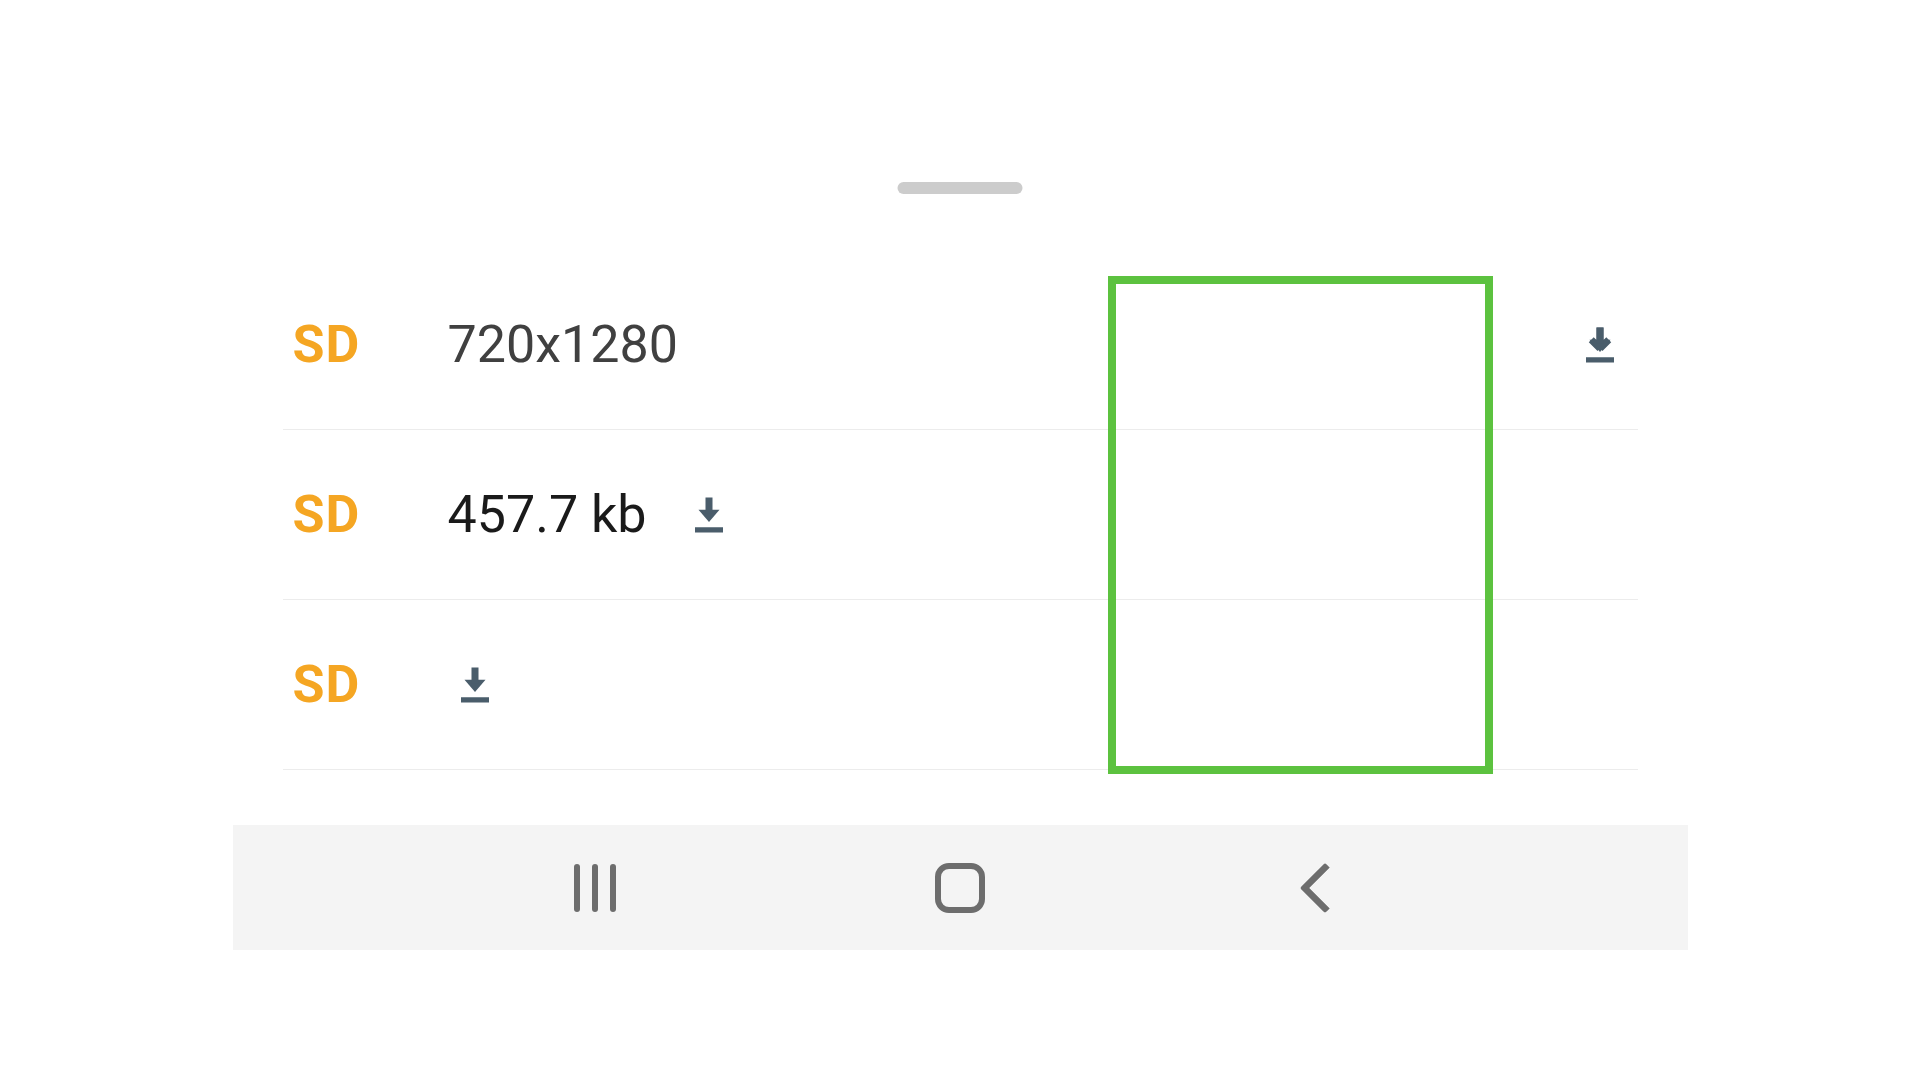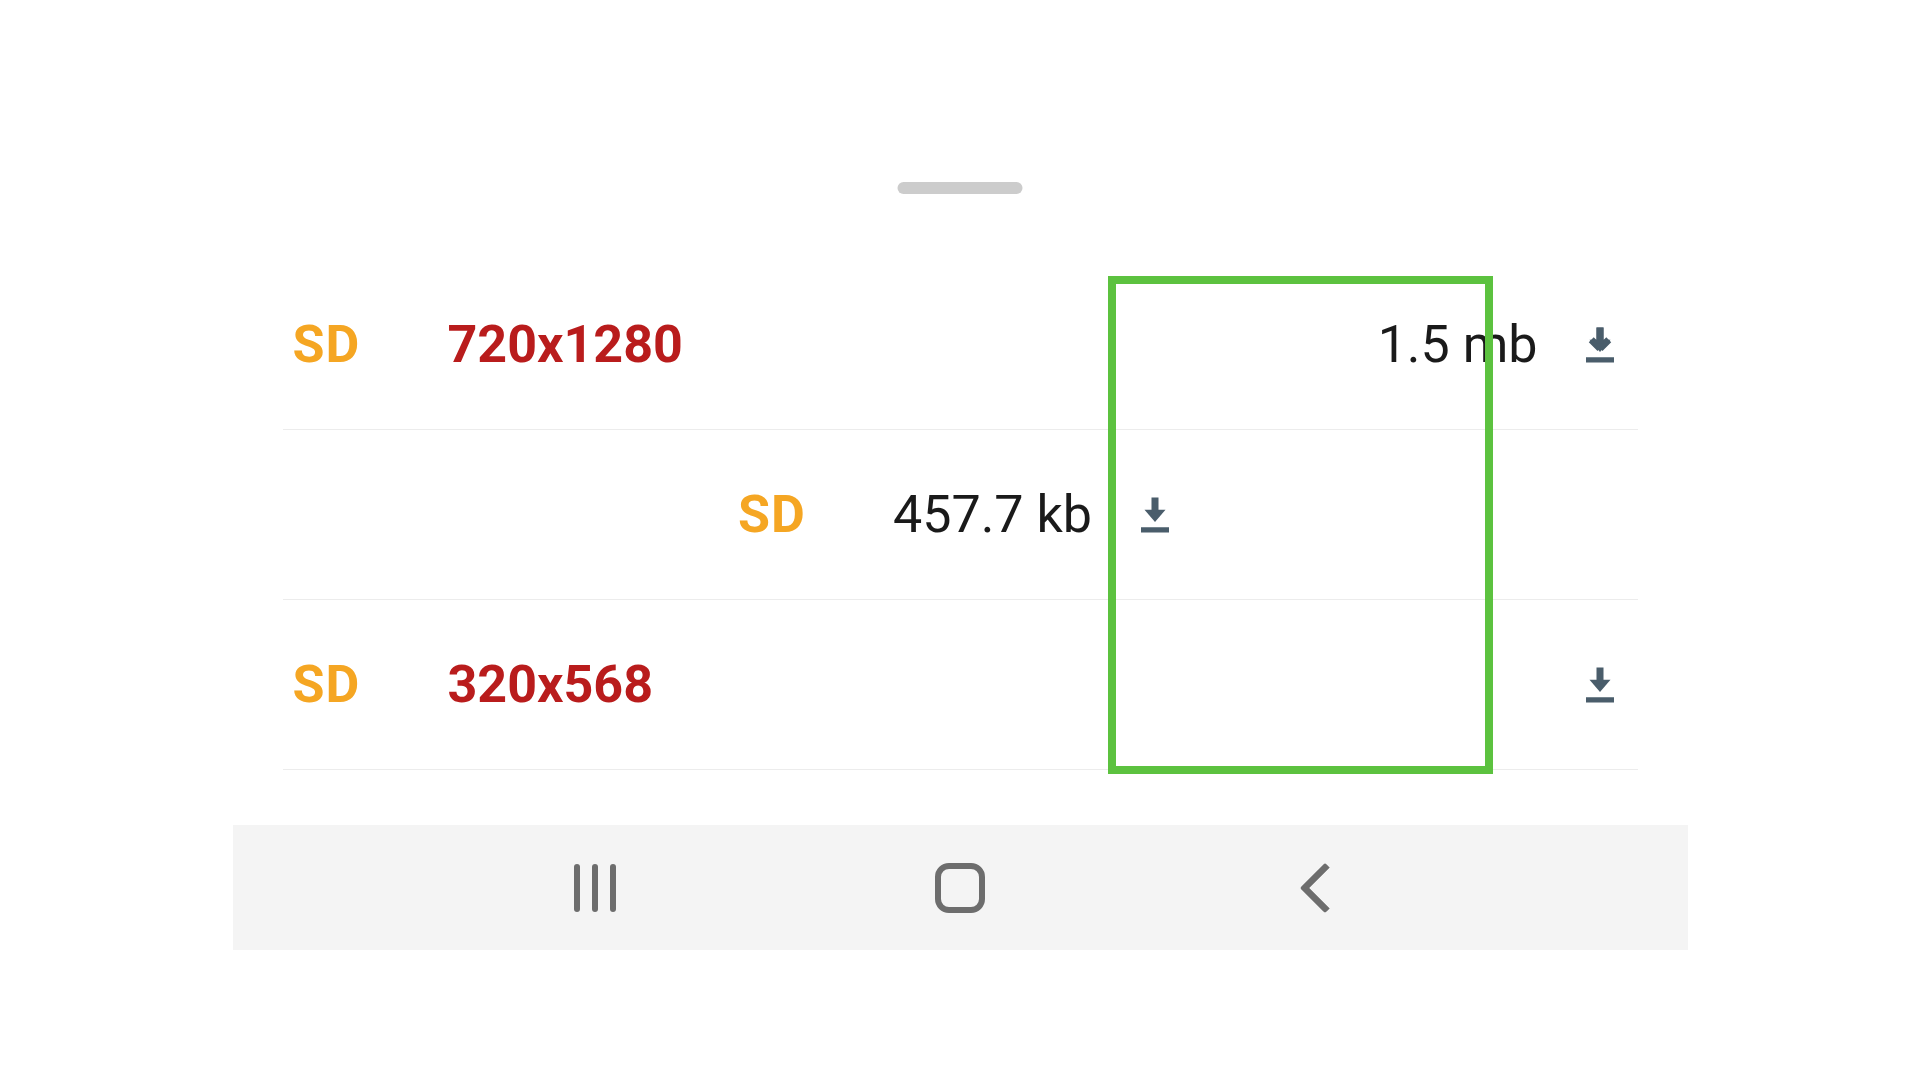--- a/index.html
+++ b/index.html
@@ -39,36 +39,35 @@
       left: 0;
       right: 0;
       padding: 0 50px;
     }
     .list-row {
       display: flex;
       align-items: center;
       height: 170px;
       border-bottom: 1px solid #ececec;
       padding: 0 10px;
-      justify-content: center;
     }
     .list-row:last-child {
       border-bottom: 1px solid #ececec;
     }
     .quality-badge {
       font-size: 52px;
       font-weight: 700;
       color: #f5a623;
       width: 155px;
       letter-spacing: 1px;
     }
     .resolution {
       font-size: 52px;
-      font-weight: 700;
-      color: #b91c1c;
+      font-weight: 400;
+      color: #404040;
       flex: 1;
     }
     .file-size {
       font-size: 52px;
       font-weight: 400;
       color: #1a1a1a;
       text-align: right;
       margin-right: 35px;
     }
     .download-btn {
@@ -143,21 +142,20 @@
 
 <div class="device-frame">
 
   <div class="drag-handle"></div>
 
   <div class="list-container">
 
     <div class="list-row">
       <span class="quality-badge">SD</span>
       <span class="resolution">720x1280</span>
-      <span class="file-size">1.5 mb</span>
       <div class="download-btn">
         <svg class="download-icon" viewBox="0 0 24 24" fill="#4a5d6b">
           <path d="M12 2 L12 14 M12 14 L7 9 M12 14 L17 9" stroke="#4a5d6b" stroke-width="4" fill="none"></path>
           <polygon points="12,16 6,9 18,9" fill="#4a5d6b"></polygon>
           <rect x="10" y="2" width="4" height="9" fill="#4a5d6b"></rect>
           <rect x="4" y="19" width="16" height="3" fill="#4a5d6b"></rect>
         </svg>
       </div>
     </div>
 
@@ -168,21 +166,20 @@
         <svg class="download-icon" viewBox="0 0 24 24" fill="#4a5d6b">
           <polygon points="12,16 6,9 18,9" fill="#4a5d6b"></polygon>
           <rect x="10" y="2" width="4" height="9" fill="#4a5d6b"></rect>
           <rect x="4" y="19" width="16" height="3" fill="#4a5d6b"></rect>
         </svg>
       </div>
     </div>
 
     <div class="list-row">
       <span class="quality-badge">SD</span>
-      <span class="resolution">320x568</span>
       <div class="download-btn">
         <svg class="download-icon" viewBox="0 0 24 24" fill="#4a5d6b">
           <polygon points="12,16 6,9 18,9" fill="#4a5d6b"></polygon>
           <rect x="10" y="2" width="4" height="9" fill="#4a5d6b"></rect>
           <rect x="4" y="19" width="16" height="3" fill="#4a5d6b"></rect>
         </svg>
       </div>
     </div>
 
   </div>

